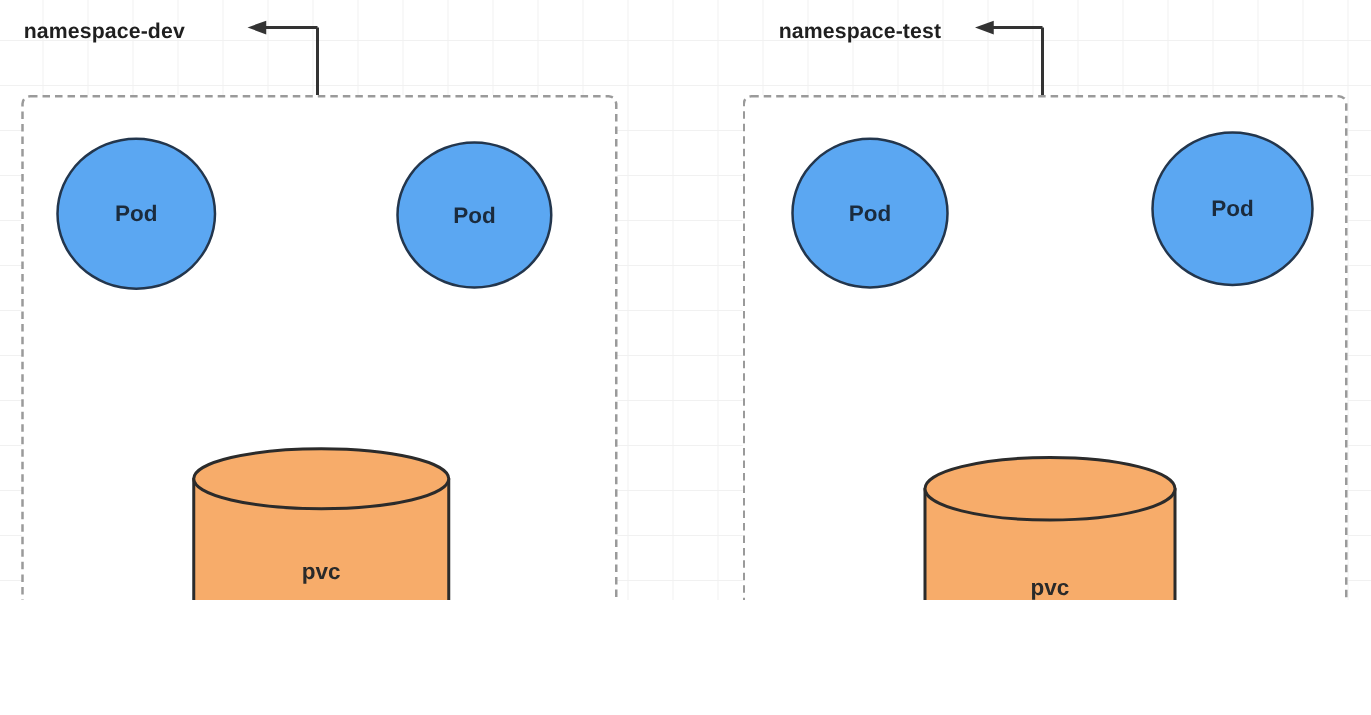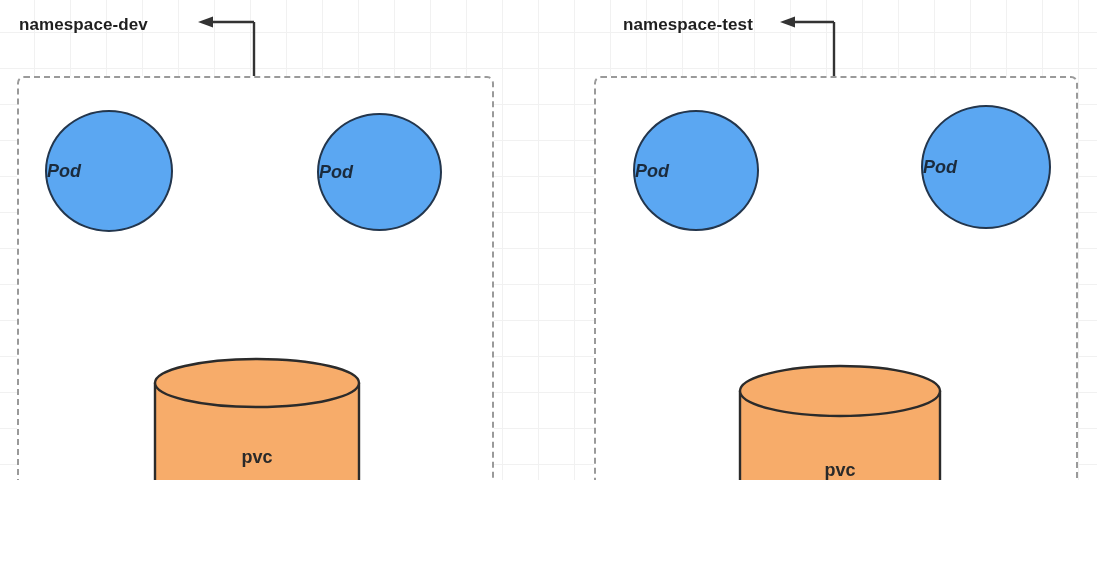--- a/index.html
+++ b/index.html
@@ -49,22 +49,21 @@
 
   
   .pod {
     position: absolute;
     box-sizing: border-box;
     border-radius: 50%;
     background: #5BA7F2;
     border: 2px solid #23364d;
     display: flex;
     align-items: center;
-    justify-content: flex-start;
-    font-style: italic;
+    justify-content: center;
   }
   .pod-label {
     font-size: 18px;
     font-weight: bold;
     color: #1b2b3d;
     line-height: 1;
   }
 
   
   .cyl {

